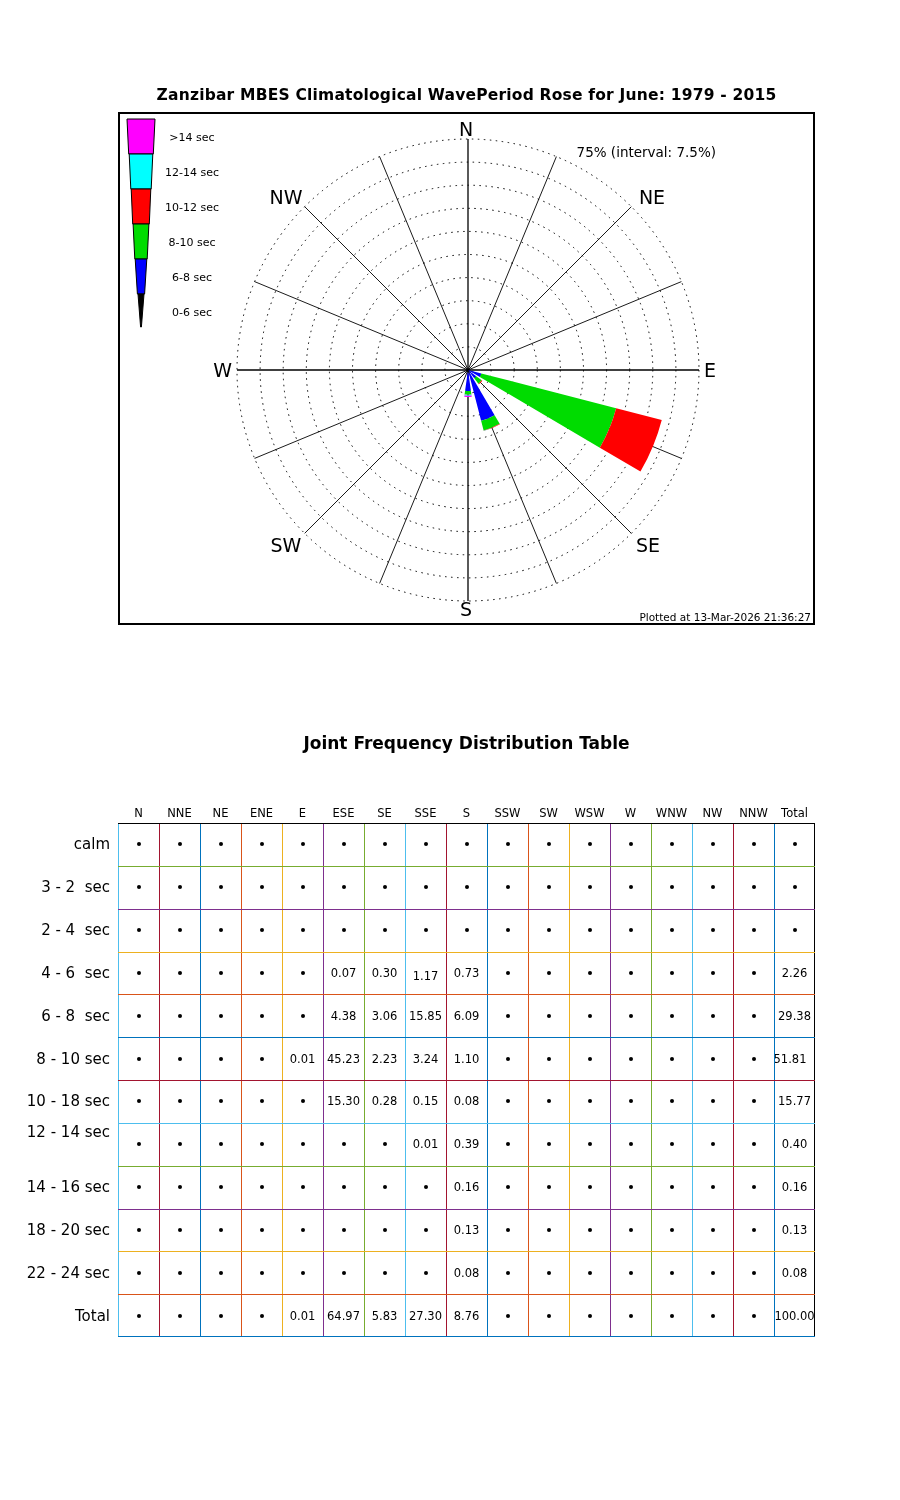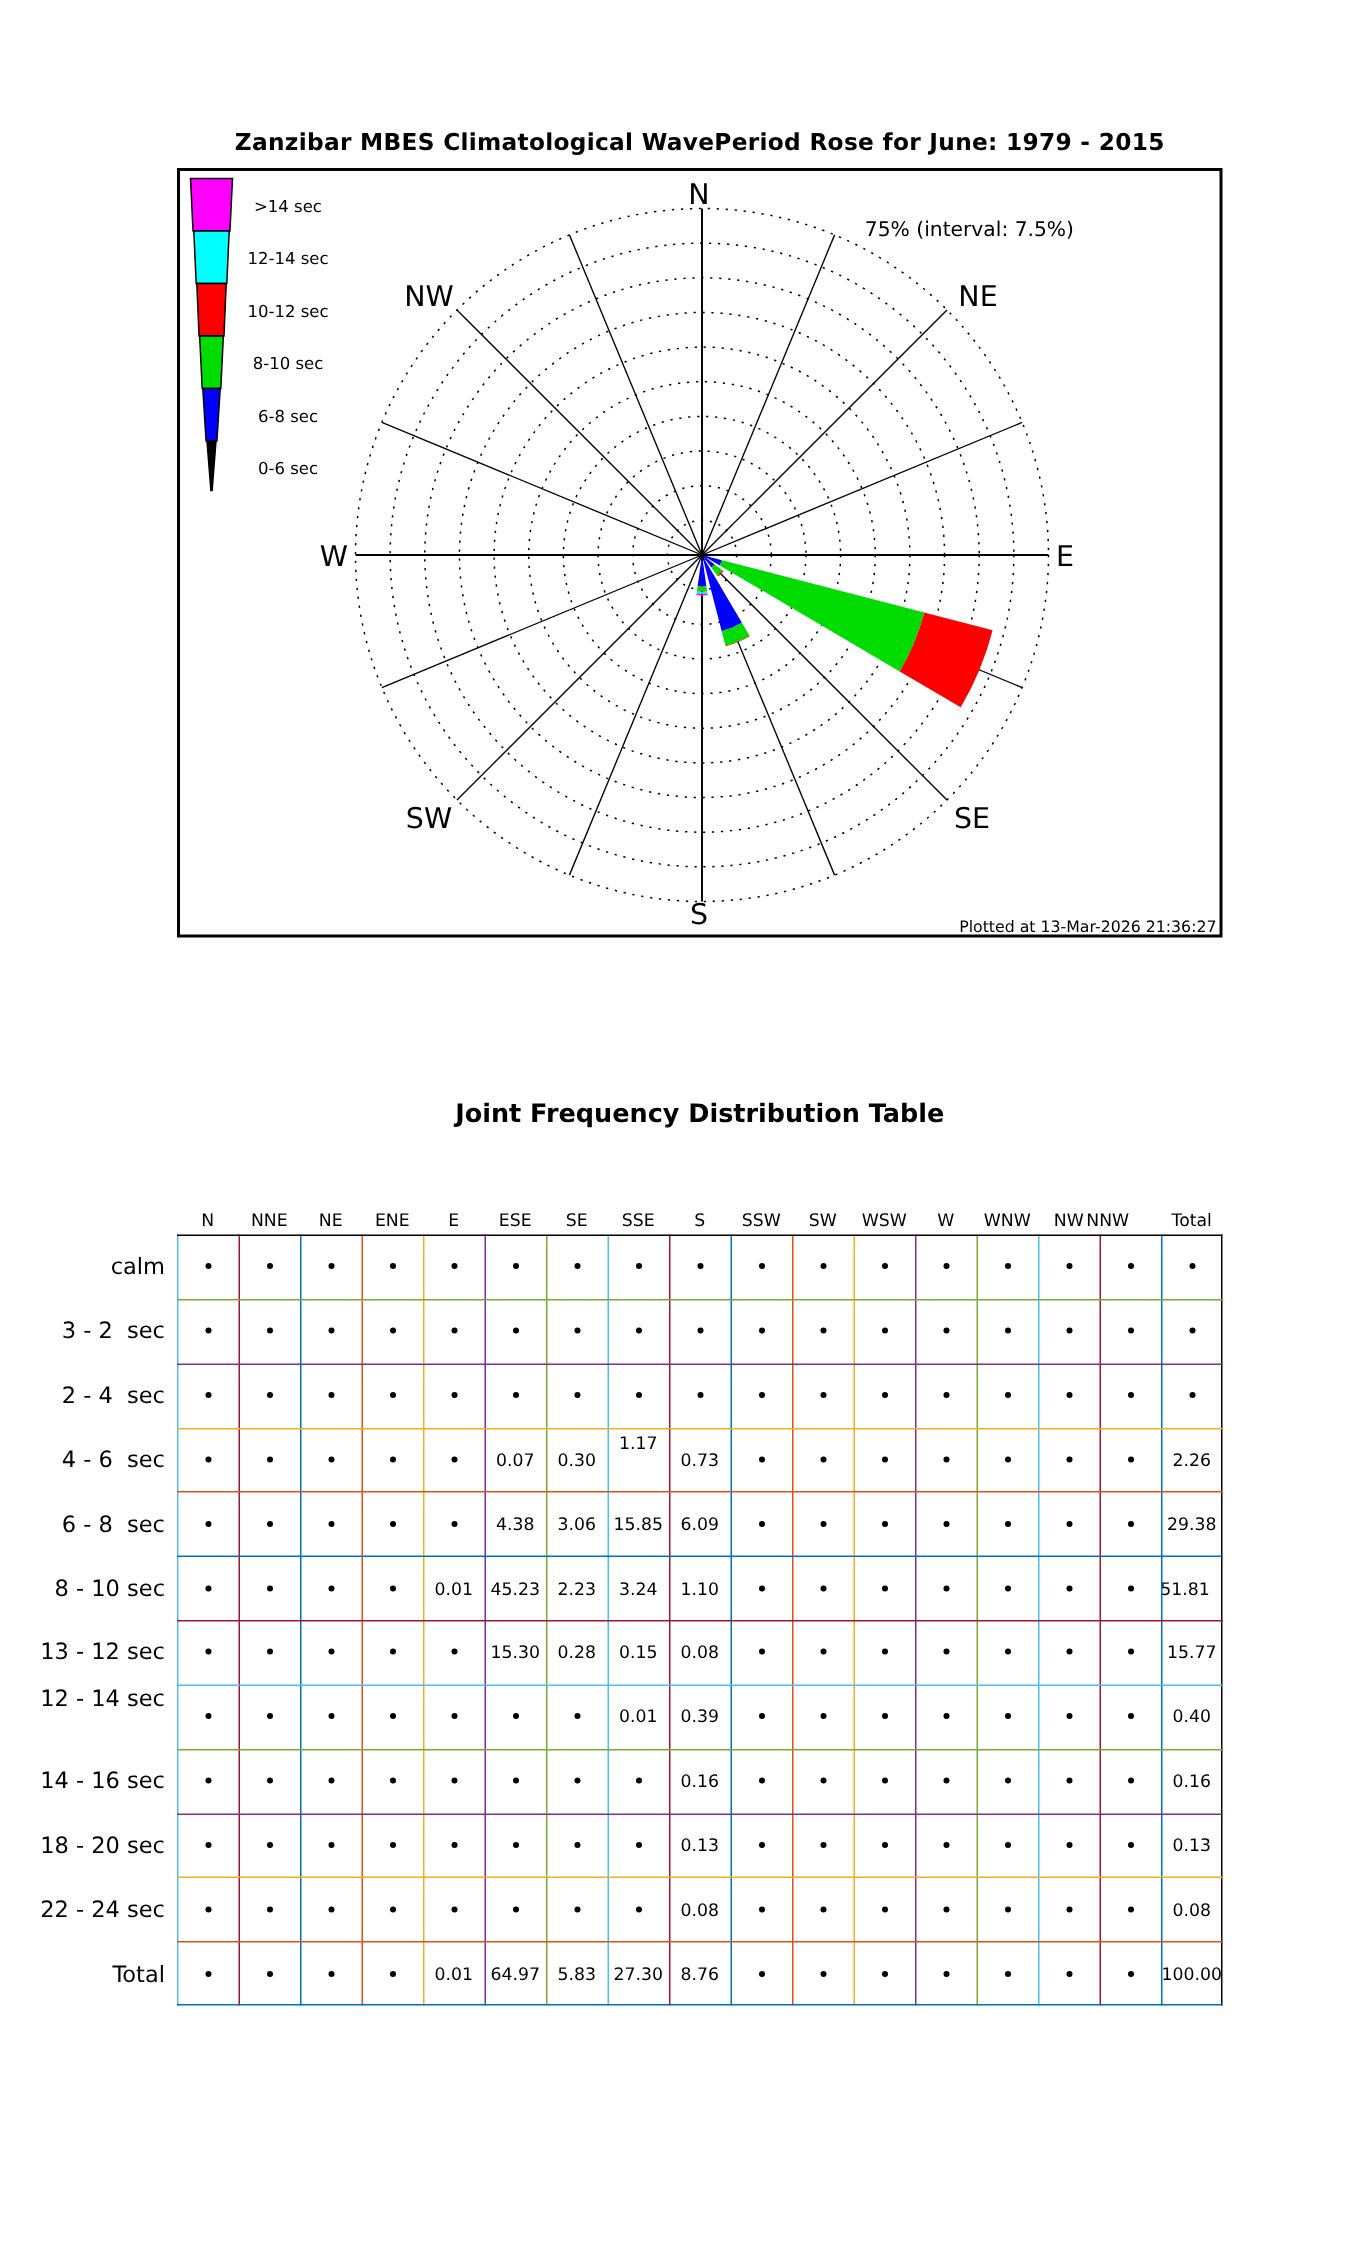--- a/index.html
+++ b/index.html
@@ -125,21 +125,21 @@
     <div class="col-header" style="left:205px;width:41px">ESE</div>
     <div class="col-header" style="left:246px;width:41px">SE</div>
     <div class="col-header" style="left:287px;width:41px">SSE</div>
     <div class="col-header" style="left:328px;width:41px">S</div>
     <div class="col-header" style="left:369px;width:41px">SSW</div>
     <div class="col-header" style="left:410px;width:41px">SW</div>
     <div class="col-header" style="left:451px;width:41px">WSW</div>
     <div class="col-header" style="left:492px;width:41px">W</div>
     <div class="col-header" style="left:533px;width:41px">WNW</div>
     <div class="col-header" style="left:574px;width:41px">NW</div>
-    <div class="col-header" style="left:600px;width:41px">NNW</div>
+    <div class="col-header" style="left:615px;width:41px">NNW</div>
     <div class="col-header" style="left:656px;width:41px">Total</div>
     <div class="row-label" style="top:12.4px">calm</div>
     <div class="cell" style="left:0px;top:0.0px;width:41px;height:42.8px">
       <span class="dot"></span>
     </div>
     <div class="cell" style="left:41px;top:0.0px;width:41px;height:42.8px">
       <span class="dot"></span>
     </div>
     <div class="cell" style="left:82px;top:0.0px;width:41px;height:42.8px">
       <span class="dot"></span>
@@ -301,21 +301,21 @@
       <span class="dot"></span>
     </div>
     <div class="cell" style="left:123px;top:128.5px;width:41px;height:42.8px">
       <span class="dot"></span>
     </div>
     <div class="cell" style="left:164px;top:128.5px;width:41px;height:42.8px">
       <span class="dot"></span>
     </div>
     <div class="cell" style="left:205px;top:128.5px;width:41px;height:42.8px">0.07</div>
     <div class="cell" style="left:246px;top:128.5px;width:41px;height:42.8px">0.30</div>
-    <div class="cell" style="left:287px;top:118px;width:41px;height:42.8px">1.17</div>
+    <div class="cell" style="left:287px;top:132px;width:41px;height:42.8px">1.17</div>
     <div class="cell" style="left:328px;top:128.5px;width:41px;height:42.8px">0.73</div>
     <div class="cell" style="left:369px;top:128.5px;width:41px;height:42.8px">
       <span class="dot"></span>
     </div>
     <div class="cell" style="left:410px;top:128.5px;width:41px;height:42.8px">
       <span class="dot"></span>
     </div>
     <div class="cell" style="left:451px;top:128.5px;width:41px;height:42.8px">
       <span class="dot"></span>
     </div>
@@ -407,21 +407,21 @@
     <div class="cell" style="left:533px;top:214.2px;width:41px;height:42.8px">
       <span class="dot"></span>
     </div>
     <div class="cell" style="left:574px;top:214.2px;width:41px;height:42.8px">
       <span class="dot"></span>
     </div>
     <div class="cell" style="left:615px;top:214.2px;width:41px;height:42.8px">
       <span class="dot"></span>
     </div>
     <div class="cell" style="left:656px;top:214.2px;width:32px;height:42.8px">51.81</div>
-    <div class="row-label" style="top:269.4px">13 - 12 sec</div>
+    <div class="row-label" style="top:269.4px">10 - 18 sec</div>
     <div class="cell" style="left:0px;top:257.0px;width:41px;height:42.8px">
       <span class="dot"></span>
     </div>
     <div class="cell" style="left:41px;top:257.0px;width:41px;height:42.8px">
       <span class="dot"></span>
     </div>
     <div class="cell" style="left:82px;top:257.0px;width:41px;height:42.8px">
       <span class="dot"></span>
     </div>
     <div class="cell" style="left:123px;top:257.0px;width:41px;height:42.8px">

